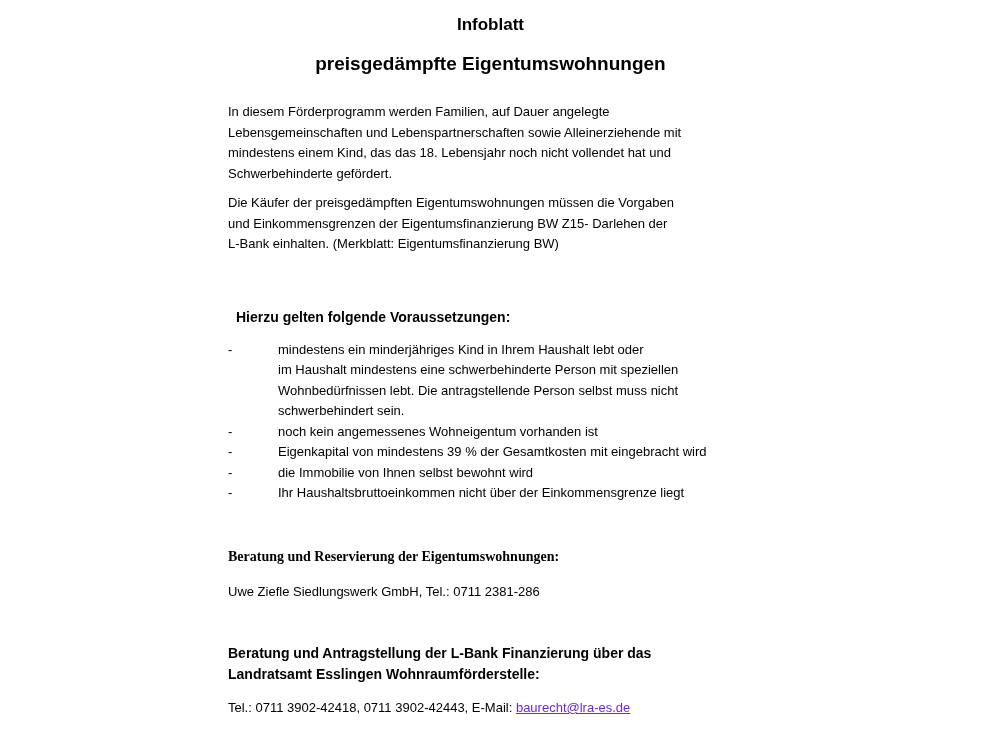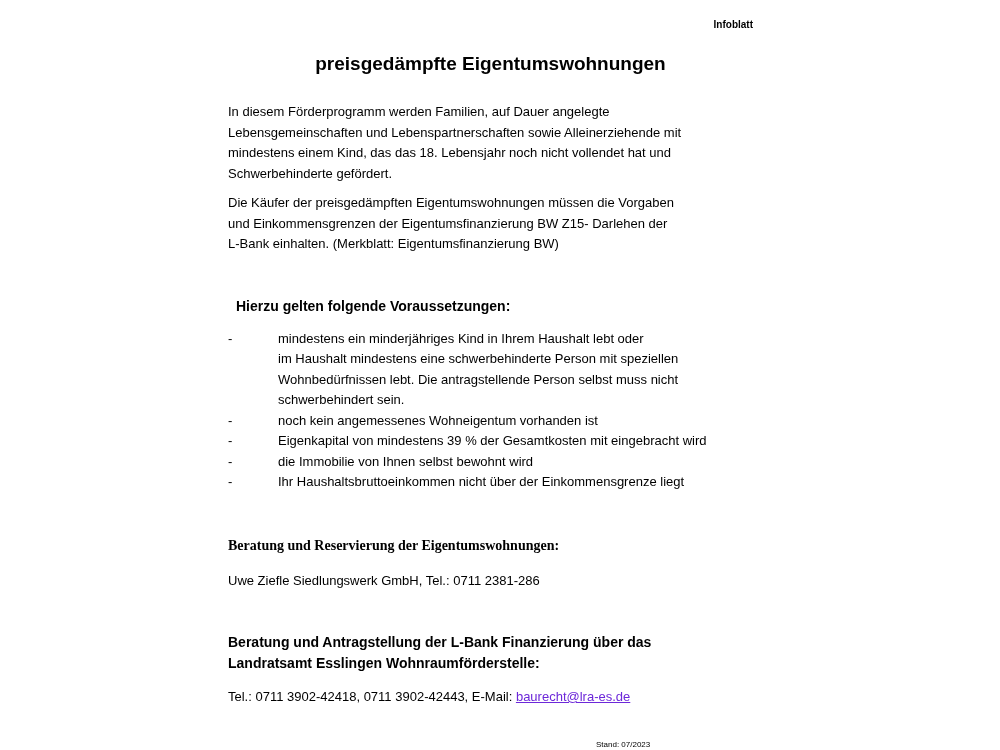--- a/index.html
+++ b/index.html
@@ -12,42 +12,42 @@
     overflow: hidden;
   }
   .page {
     width: 525px;
     margin-left: 228px;
     padding-top: 14px;
     font-size: 13px;
     line-height: 20.5px;
   }
   .title {
-    font-size: 10px;
+    font-size: 17px;
     font-weight: bold;
-    text-align: right;
+    text-align: center;
     line-height: 21px;
   }
   .subtitle {
     font-size: 19px;
     font-weight: bold;
     text-align: center;
     line-height: 21px;
     margin-top: 18px;
   }
   .para { white-space: pre-line; }
   .para-1 { margin-top: 28px; }
   .para-2 { margin-top: 9px; }
   .section-heading {
     font-size: 14px;
     font-weight: bold;
     line-height: 21px;
     white-space: pre-line;
   }
-  .heading-requirements { margin-top: 41px; padding-left: 8px; }
+  .heading-requirements { margin-top: 52px; padding-left: 8px; }
   .heading-reservation  { margin-top: 42px; font-family: Liberation Serif, serif; }
   .heading-application  { margin-top: 41px; }
   .req-list {
     list-style: none;
     margin-top: 12px;
   }
   .req-item { display: flex; }
   .bullet-marker { flex: 0 0 20px; width: 20px; }
   .item-text { flex: 1; white-space: pre-line; margin-left: 30px; }
   .contact-1 { margin-top: 15px; }

